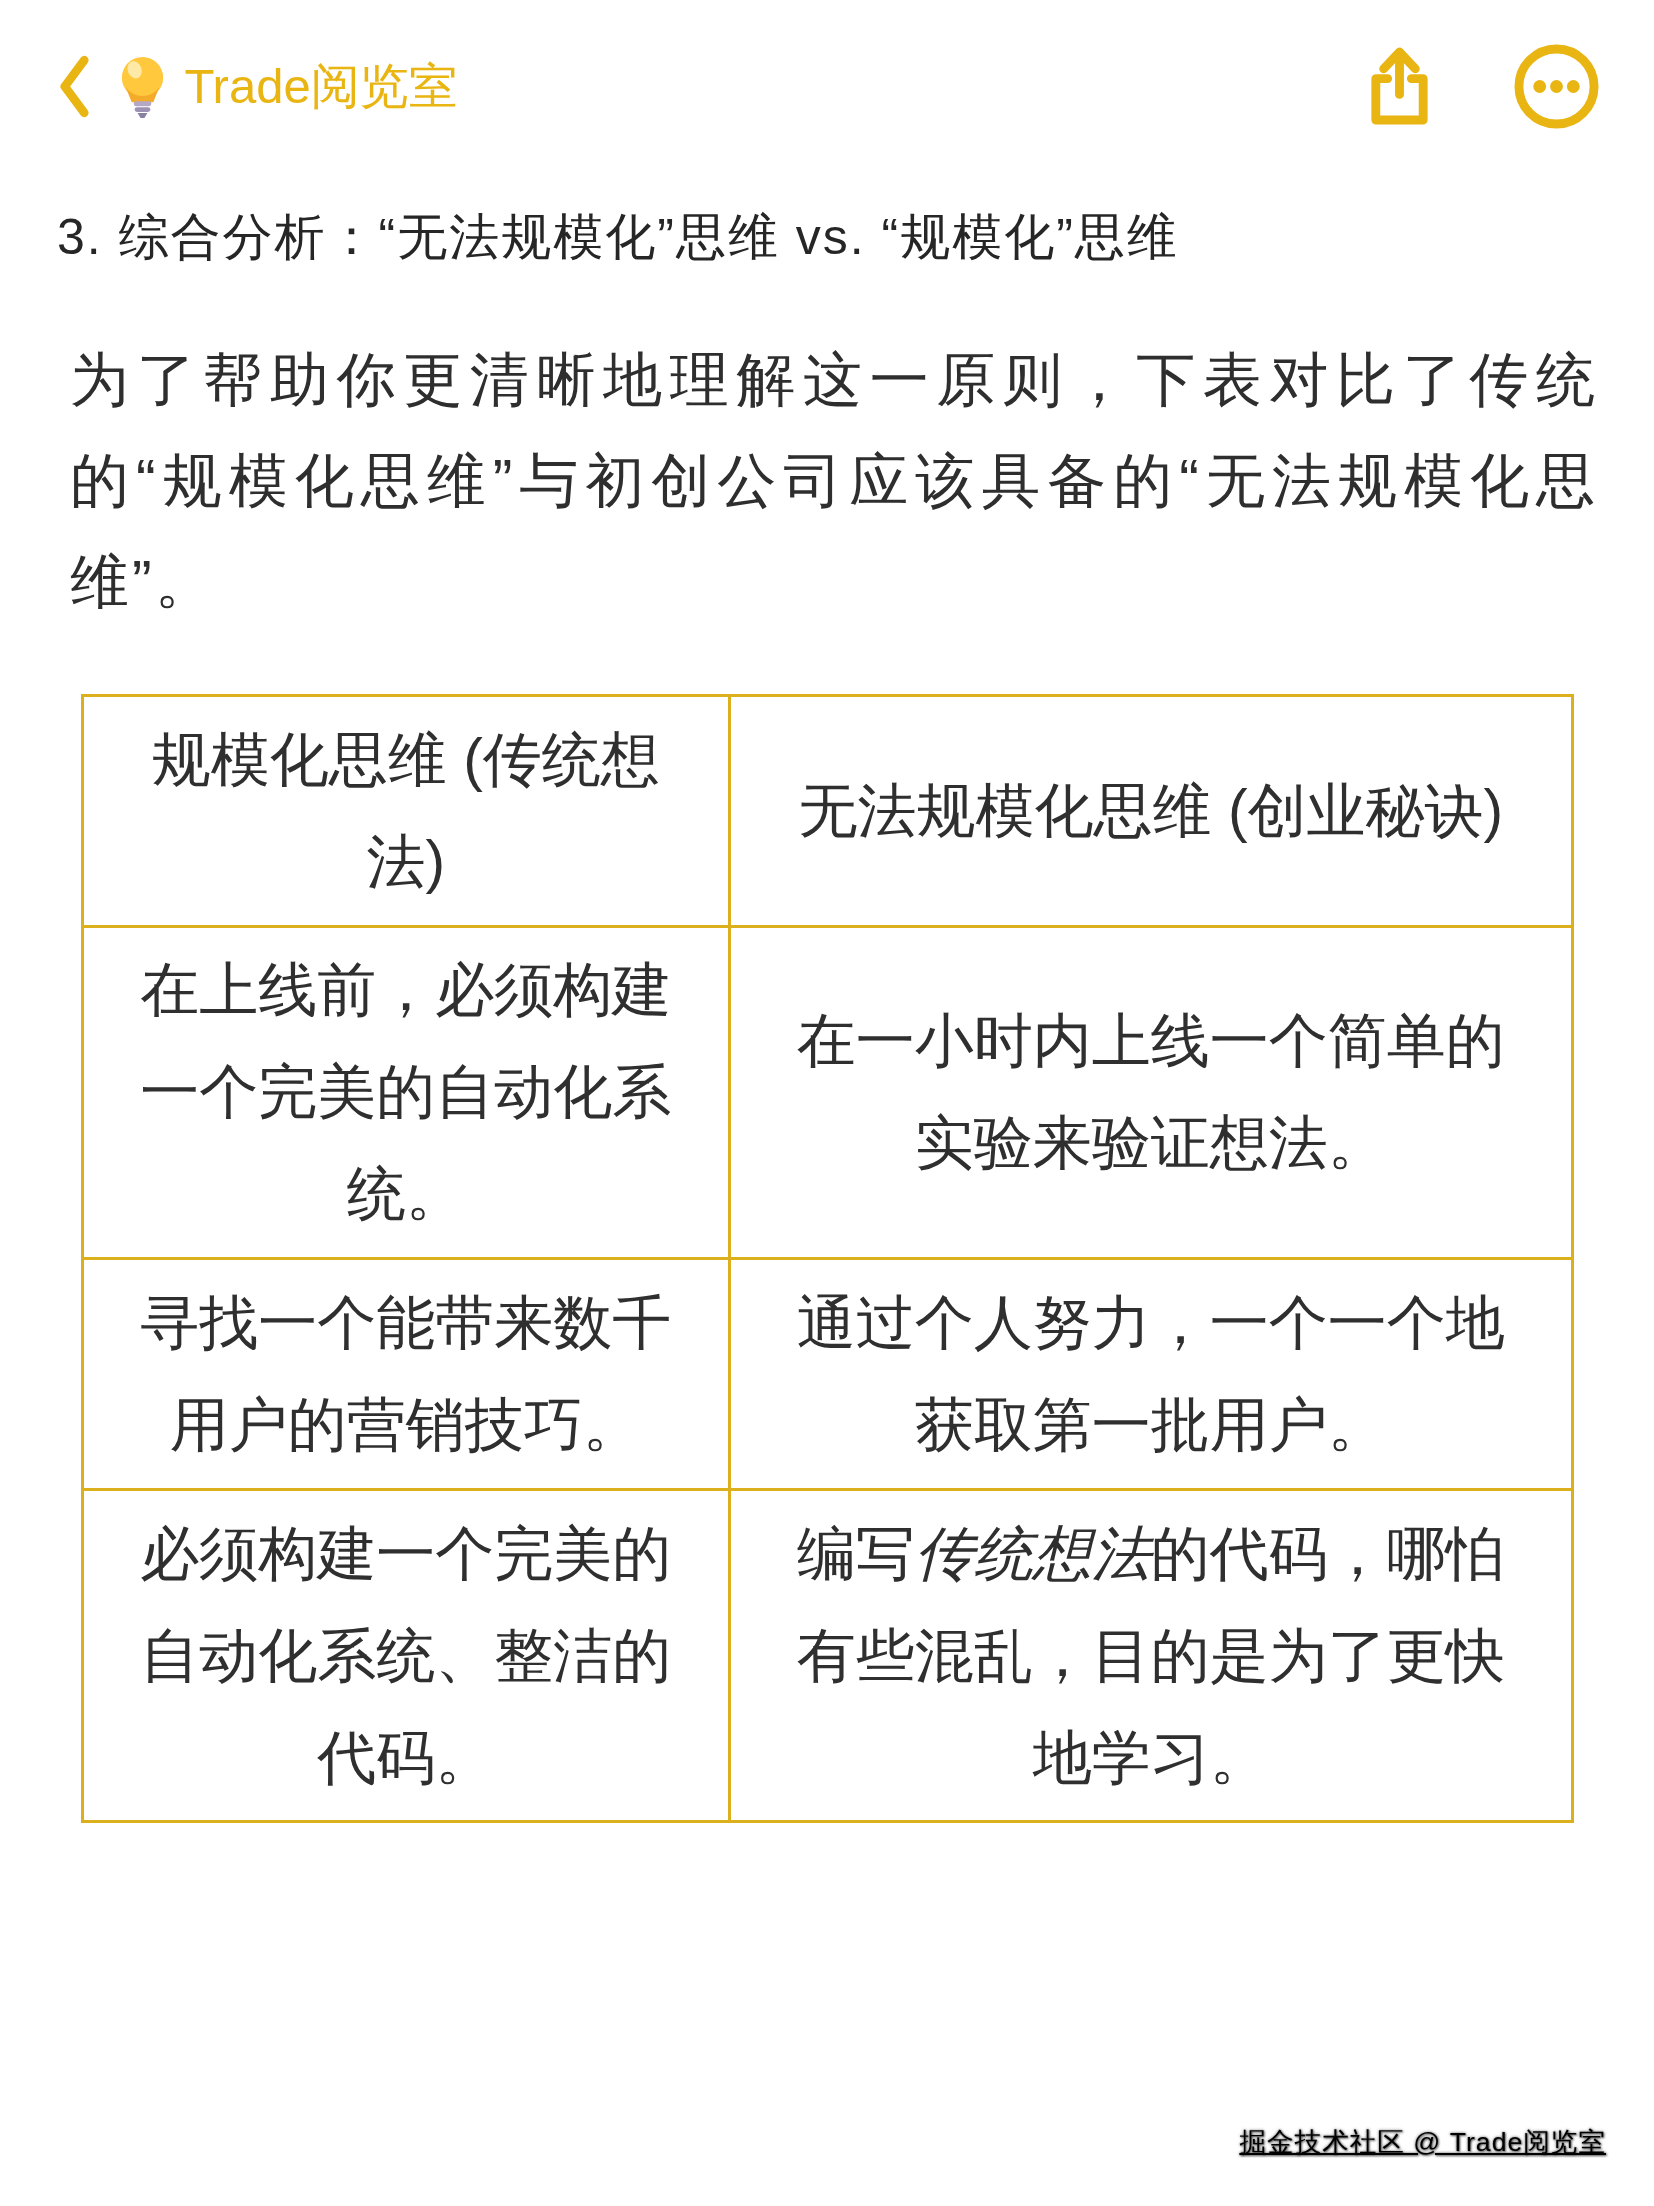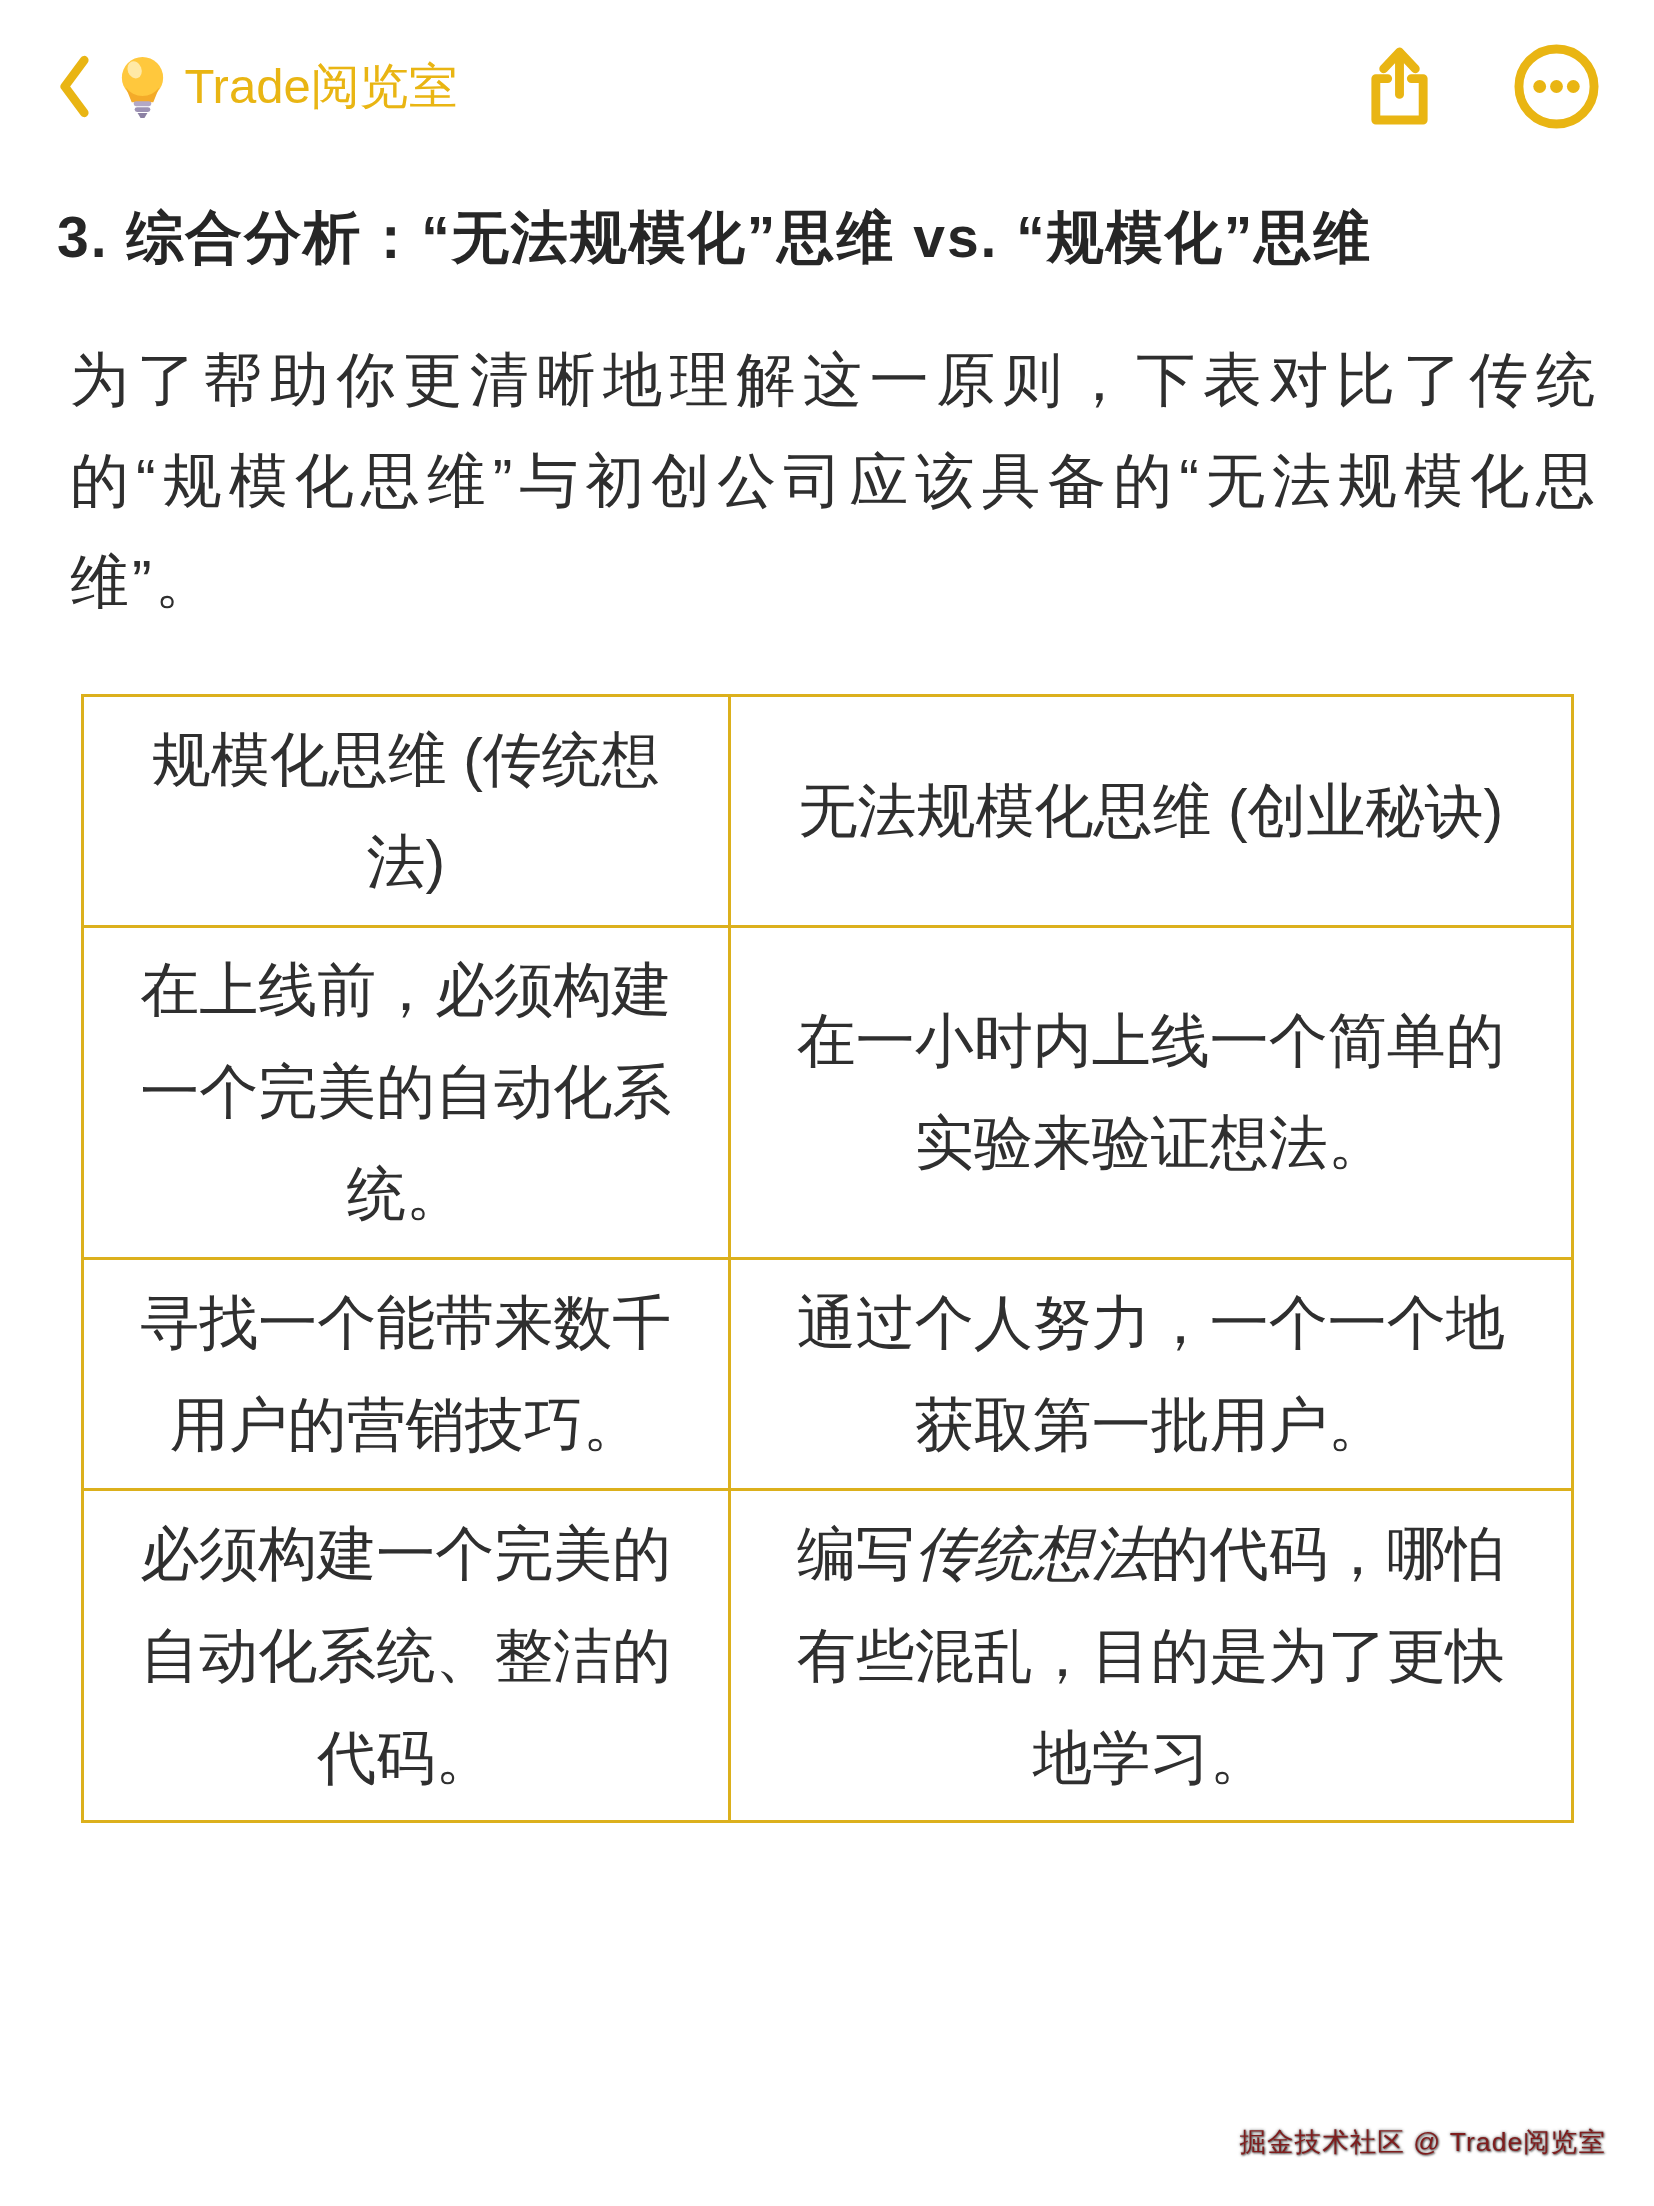--- a/index.html
+++ b/index.html
@@ -30,23 +30,23 @@
     color:#E9B513;
     white-space:nowrap;
   }
   .nav-spacer { flex:1; }
   .share-btn { width:73px; height:85px; margin-right:77px; }
   .more-btn  { width:87px; height:87px; }
 
   
   .article-heading {
     margin:61px 57px 0 57px;
-    font-size:57px;
+    font-size:50px;
     line-height:104px;
-    font-weight:700;
+    font-weight:400;
     color:#262626;
     letter-spacing:2px;
   }
   .article-intro {
     margin:41px 57px 0 70px;
     font-size:59px;
     line-height:101px;
     letter-spacing:3px;
     color:#2e2e2e;
     text-align:justify;
@@ -71,23 +71,24 @@
   }
   .cmp-table em { font-style:italic; }
 
   
   .watermark {
     position:absolute;
     top:2124px;
     right:49px;
     font-size:26.6px;
     letter-spacing:1px;
-    color:#7f1d1d;
+    color:#000000;
     text-shadow:0 0 3px rgba(60,60,60,.8), 1px 1px 2px rgba(60,60,60,.7);
     white-space:nowrap;
+    text-decoration:underline;
   }
 </style>
 </head>
 <body>
 
 <div class="page">
 
   <header class="navbar">
 
     <span class="icon-btn back-btn">

